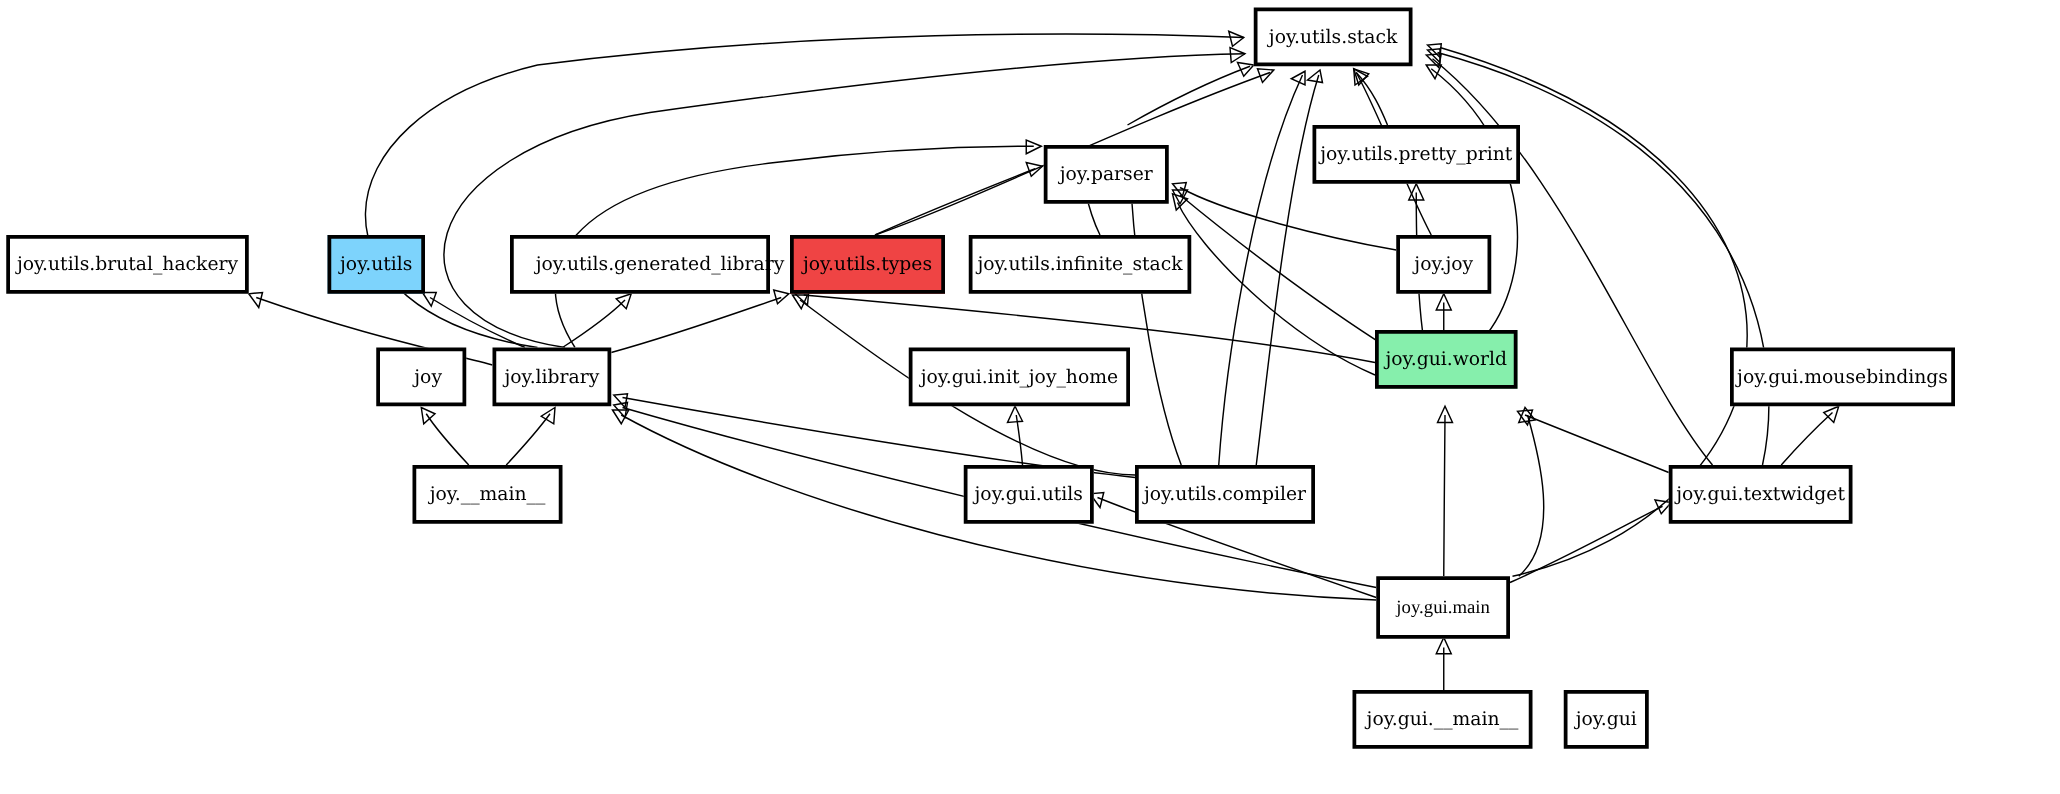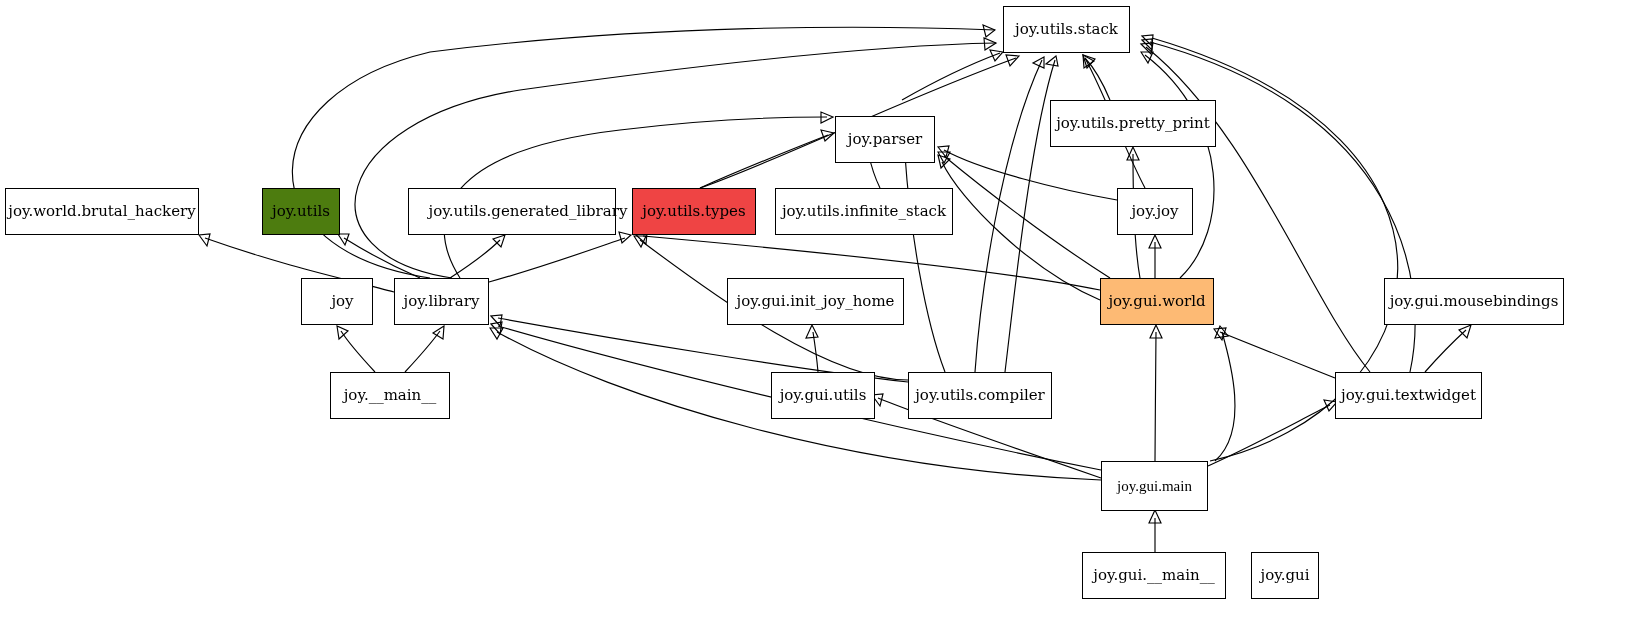--- a/index.html
+++ b/index.html
@@ -23,21 +23,21 @@
     height: 635px;
   }
   #edge-layer path {
     fill: none;
     stroke: #000000;
     stroke-width: 1.15;
   }
   .node {
     position: absolute;
     box-sizing: border-box;
-    border: 1px solid #14b8a6;
+    border: 3px solid #14b8a6;
     background: #ffffff;
     display: flex;
     align-items: center;
     justify-content: center;
     color: #000000;
     white-space: nowrap;
     z-index: 2;
   }
   .node-label {
     font-size: 15px;
@@ -136,23 +136,23 @@
       <div class="node" style="left: 1003px; top: 6px; width: 127px; height: 47px; background: rgb(255, 255, 255); border-color: rgb(0, 0, 0);">
         <span class="node-label">joy.utils.stack</span>
       </div>
       <div class="node" style="left: 835px; top: 116px; width: 100px; height: 47px; background: rgb(255, 255, 255); border-color: rgb(0, 0, 0);">
         <span class="node-label">joy.parser</span>
       </div>
       <div class="node" style="left: 1050px; top: 100px; width: 166px; height: 47px; background: rgb(255, 255, 255); border-color: rgb(0, 0, 0);">
         <span class="node-label">joy.utils.pretty_print</span>
       </div>
       <div class="node" style="left: 5px; top: 188px; width: 194px; height: 47px; background: rgb(255, 255, 255); border-color: rgb(0, 0, 0);">
-        <span class="node-label">joy.world.brutal_hackery</span>
-      </div>
-      <div class="node" style="left: 262px; top: 188px; width: 78px; height: 47px; background: #4d7c0f; border-color: rgb(0, 0, 0);">
+        <span class="node-label">joy.utils.brutal_hackery</span>
+      </div>
+      <div class="node" style="left: 262px; top: 188px; width: 78px; height: 47px; background: #7dd3fc; border-color: rgb(0, 0, 0);">
         <span class="node-label">joy.utils</span>
       </div>
       <div class="node" style="left: 408px; top: 188px; width: 208px; height: 47px; background: rgb(255, 255, 255); border-color: rgb(0, 0, 0); padding-left: 32px;">
         <span class="node-label">joy.utils.generated_library</span>
       </div>
       <div class="node" style="left: 632px; top: 188px; width: 124px; height: 47px; background: #ef4444; border-color: rgb(0, 0, 0);">
         <span class="node-label">joy.utils.types</span>
       </div>
       <div class="node" style="left: 775px; top: 188px; width: 178px; height: 47px; background: rgb(255, 255, 255); border-color: rgb(0, 0, 0);">
         <span class="node-label">joy.utils.infinite_stack</span>
@@ -162,21 +162,21 @@
       </div>
       <div class="node" style="left: 301px; top: 278px; width: 72px; height: 47px; background: rgb(255, 255, 255); border-color: rgb(0, 0, 0); padding-left: 11px;">
         <span class="node-label">joy</span>
       </div>
       <div class="node" style="left: 394px; top: 278px; width: 95px; height: 47px; background: rgb(255, 255, 255); border-color: rgb(0, 0, 0);">
         <span class="node-label">joy.library</span>
       </div>
       <div class="node" style="left: 727px; top: 278px; width: 177px; height: 47px; background: rgb(255, 255, 255); border-color: rgb(0, 0, 0);">
         <span class="node-label">joy.gui.init_joy_home</span>
       </div>
-      <div class="node" style="left: 1100px; top: 278px; width: 114px; height: 47px; background: #fdba74; border-color: rgb(0, 0, 0);">
+      <div class="node" style="left: 1100px; top: 264px; width: 114px; height: 47px; background: #86efac; border-color: rgb(0, 0, 0);">
         <span class="node-label">joy.gui.world</span>
       </div>
       <div class="node" style="left: 1384px; top: 278px; width: 180px; height: 47px; background: rgb(255, 255, 255); border-color: rgb(0, 0, 0);">
         <span class="node-label">joy.gui.mousebindings</span>
       </div>
       <div class="node" style="left: 330px; top: 372px; width: 120px; height: 47px; background: rgb(255, 255, 255); border-color: rgb(0, 0, 0);">
         <span class="node-label">joy.__main__</span>
       </div>
       <div class="node" style="left: 771px; top: 372px; width: 104px; height: 47px; background: rgb(255, 255, 255); border-color: rgb(0, 0, 0);">
         <span class="node-label">joy.gui.utils</span>

